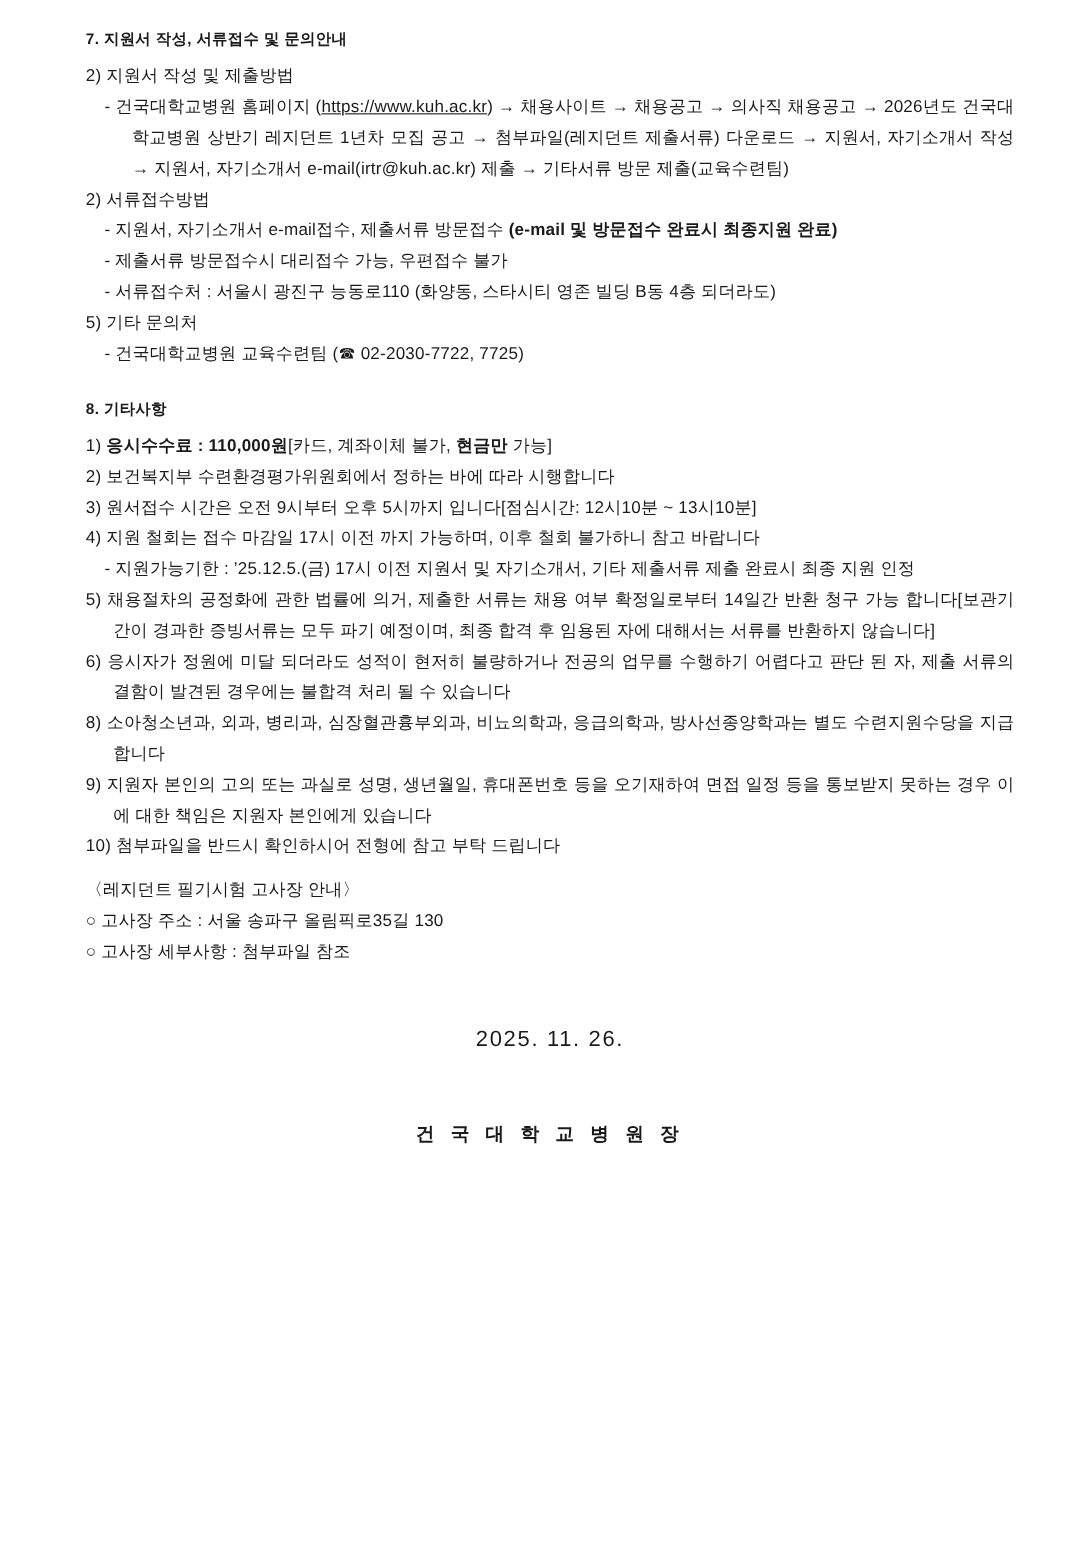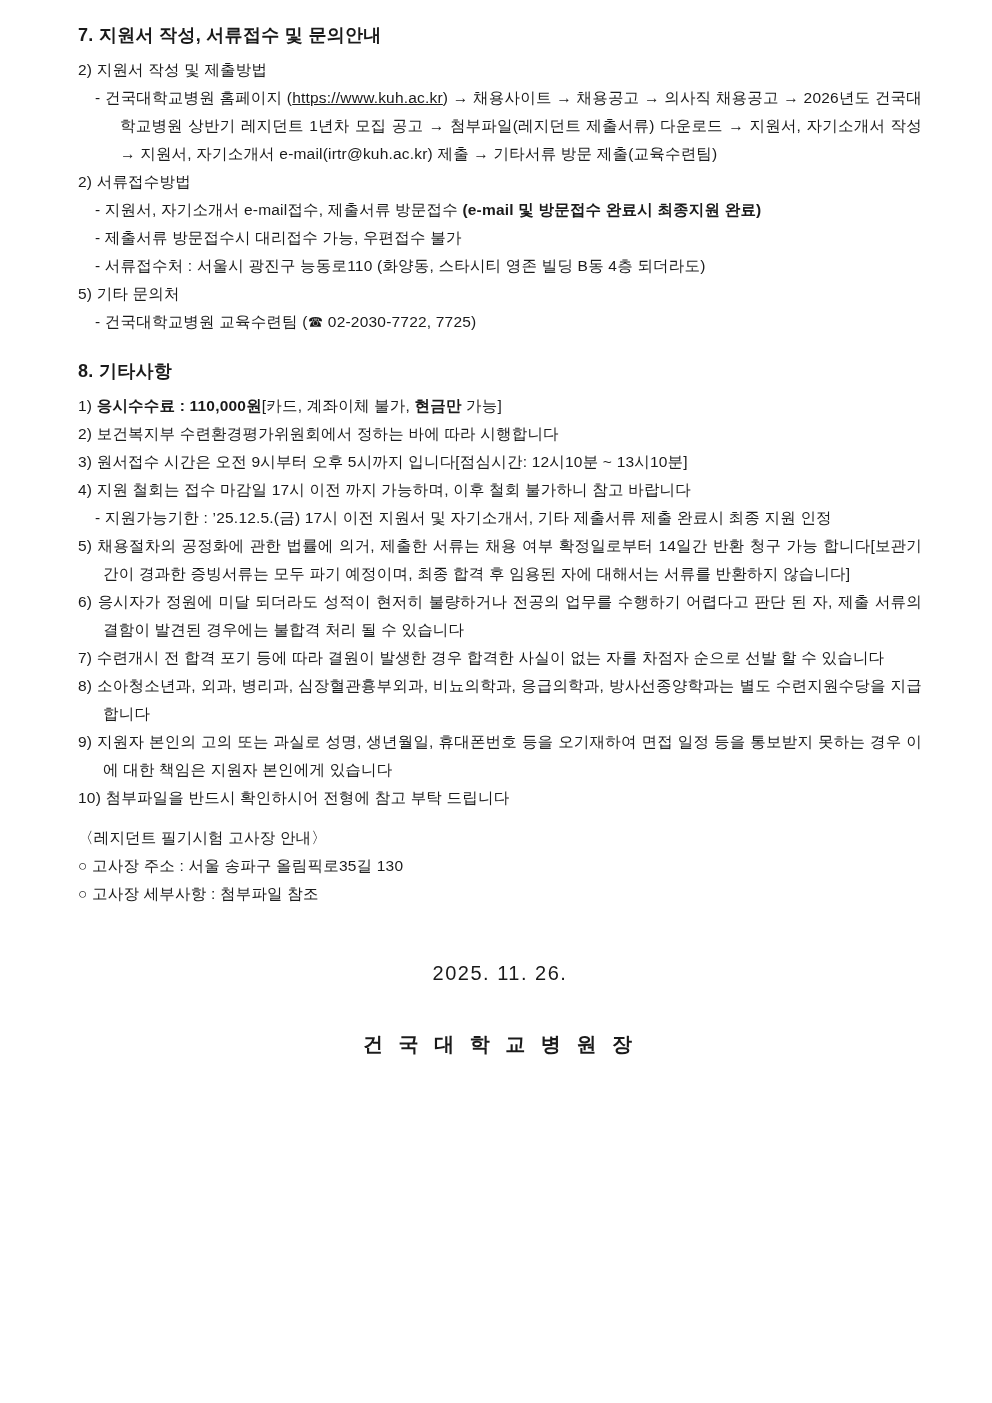--- a/index.html
+++ b/index.html
@@ -6,21 +6,21 @@
   body {
     width: 992px;
     height: 1403px;
     background: #ffffff;
     color: #1a1a1a;
     font-family: "Liberation Sans", sans-serif;
     overflow: hidden;
   }
   .doc { padding: 20px 70px 0 78px; }
   .sec-heading {
-    font-size: 18px;
+    font-size: 14px;
     font-weight: 700;
     line-height: 30px;
     margin: 0 0 6px 0;
     letter-spacing: 0.3px;
   }
   .line {
     font-size: 15.5px;
     line-height: 28px;
     margin: 0;
     text-align: justify;
@@ -31,23 +31,23 @@
   .l2 { padding-left: 42px; text-indent: -25px; }
   .section-8 { margin-top: 20px; }
   .exam-notice { margin-top: 12px; }
   .doc-date {
     margin: 54px 0 0 0;
     text-align: center;
     font-size: 20px;
     letter-spacing: 1.5px;
   }
   .signature {
-    margin: 46px 0 0 0;
+    margin: 62px 0 0 0;
     text-align: center;
-    font-size: 20px;
+    font-size: 17px;
     font-weight: 700;
     letter-spacing: 5px;
   }
   .seg-b { font-weight: 700; }
   .seg-u { text-decoration: underline; }
 </style>
 </head>
 <body>
 
 <div class="doc">
@@ -69,21 +69,20 @@
   <section class="section-8">
     <h2 class="sec-heading">8. 기타사항</h2>
     <div>
         <p class="line l1"><span>1) </span><span class="seg-b">응시수수료 : 110,000원</span><span>[카드, 계좌이체 불가, </span><span class="seg-b">현금만</span><span> 가능]</span></p>
         <p class="line l1"><span>2) 보건복지부 수련환경평가위원회에서 정하는 바에 따라 시행합니다</span></p>
         <p class="line l1"><span>3) 원서접수 시간은 오전 9시부터 오후 5시까지 입니다[점심시간: 12시10분 ~ 13시10분]</span></p>
         <p class="line l1"><span>4) 지원 철회는 접수 마감일 17시 이전 까지 가능하며, 이후 철회 불가하니 참고 바랍니다</span></p>
         <p class="line l2"><span>- 지원가능기한 : ’25.12.5.(금) 17시 이전 지원서 및 자기소개서, 기타 제출서류 제출 완료시 최종 지원 인정</span></p>
         <p class="line l1"><span>5) 채용절차의 공정화에 관한 법률에 의거, 제출한 서류는 채용 여부 확정일로부터 14일간 반환 청구 가능 합니다[보관기간이 경과한 증빙서류는 모두 파기 예정이며, 최종 합격 후 임용된 자에 대해서는 서류를 반환하지 않습니다]</span></p>
         <p class="line l1"><span>6) 응시자가 정원에 미달 되더라도 성적이 현저히 불량하거나 전공의 업무를 수행하기 어렵다고 판단 된 자, 제출 서류의 결함이 발견된 경우에는 불합격 처리 될 수 있습니다</span></p>
-        <p class="line l1"><span>7) 수련개시 전 합격 포기 등에 따라 결원이 발생한 경우 합격한 사실이 없는 자를 차점자 순으로 선발 할 수 있습니다</span></p>
         <p class="line l1"><span>8) 소아청소년과, 외과, 병리과, 심장혈관흉부외과, 비뇨의학과, 응급의학과, 방사선종양학과는 별도 수련지원수당을 지급합니다</span></p>
         <p class="line l1"><span>9) 지원자 본인의 고의 또는 과실로 성명, 생년월일, 휴대폰번호 등을 오기재하여 면접 일정 등을 통보받지 못하는 경우 이에 대한 책임은 지원자 본인에게 있습니다</span></p>
         <p class="line l1"><span>10) 첨부파일을 반드시 확인하시어 전형에 참고 부탁 드립니다</span></p>
       </div>
   </section>
 
   <div class="exam-notice">
     <p class="line l0">〈레지던트 필기시험 고사장 안내〉</p>
     <div>
         <p class="line l0"><span>○ 고사장 주소 : 서울 송파구 올림픽로35길 130</span></p>

